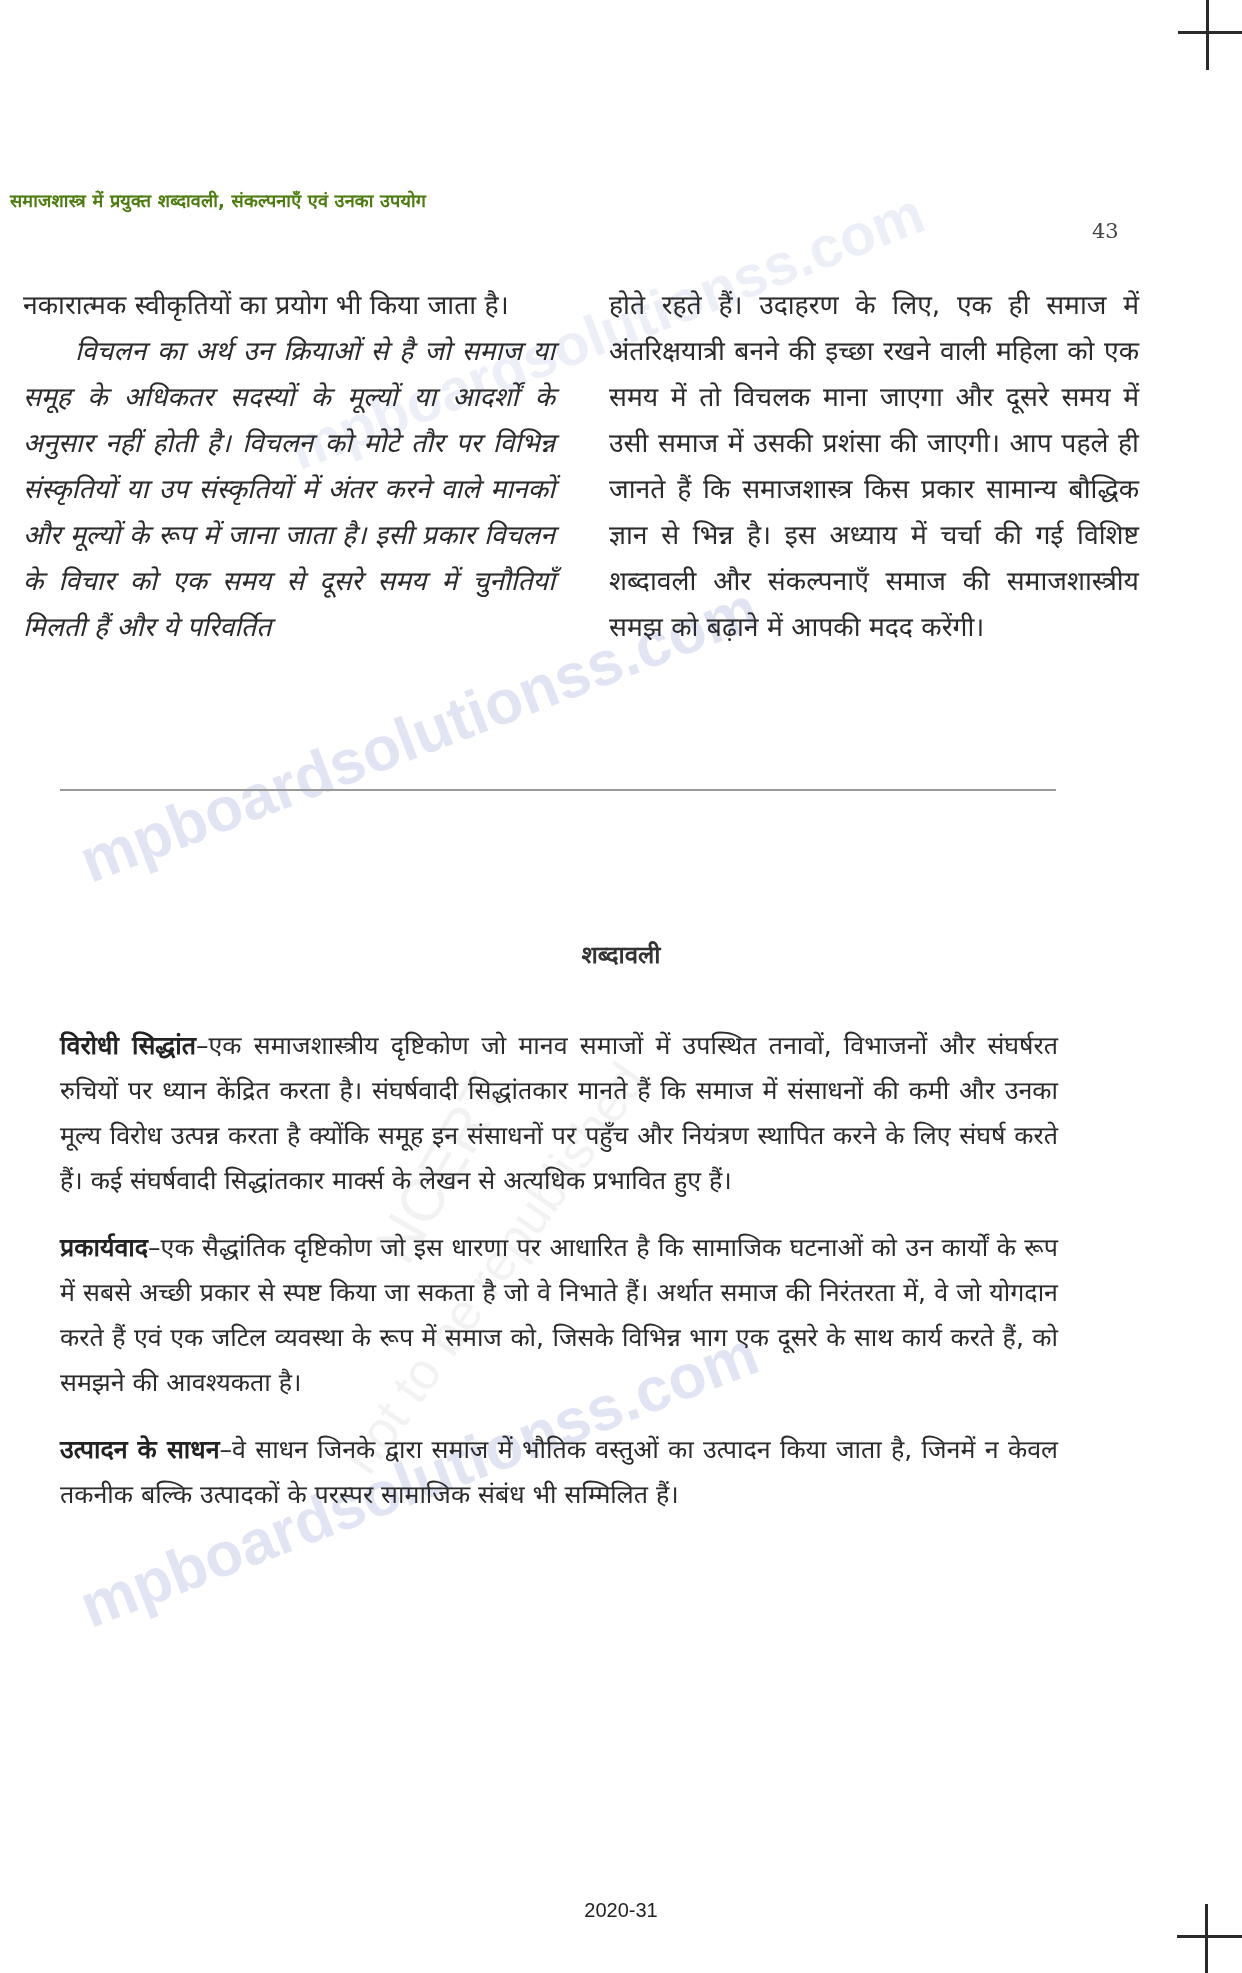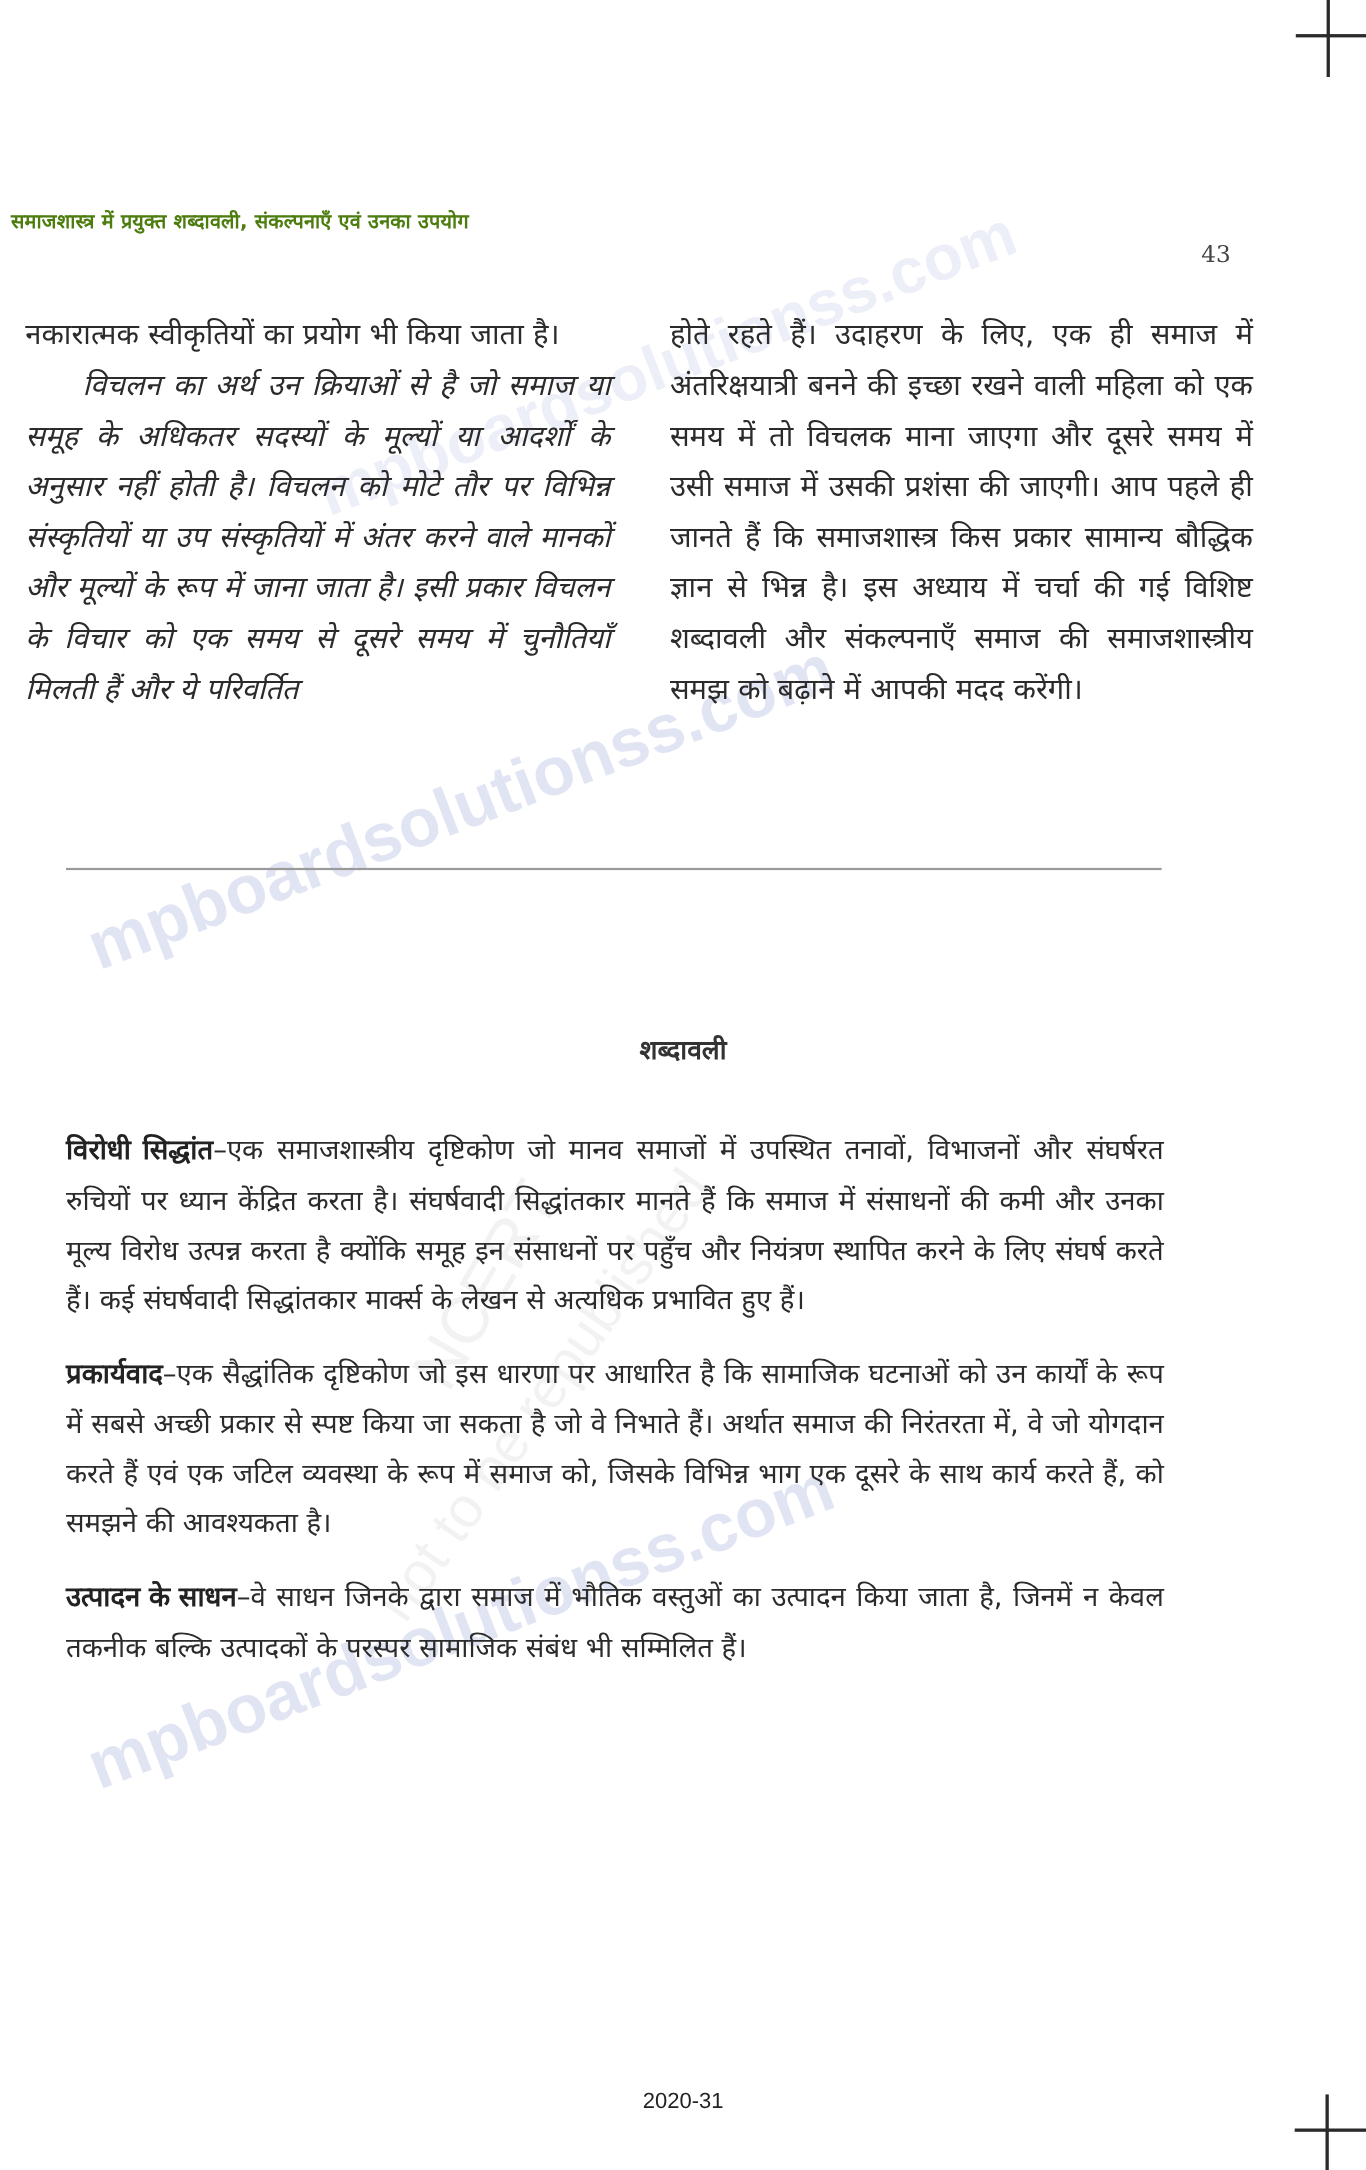--- a/index.html
+++ b/index.html
@@ -37,21 +37,21 @@
   .glossary-title {
     position: absolute; left: 0; width: 1242px; top: 937px; text-align: center;
     font-size: 24px; font-weight: bold; color: #333;
   }
 
   .glossary {
     position: absolute; left: 60px; top: 1023px; width: 998px;
     font-size: 25px; line-height: 45px; text-align: justify; color: #2b2b2b;
   }
   .glossary .entry { margin: 0 0 22px 0; }
-  .glossary .term { font-weight: bold; color: #222; font-family: Liberation Serif, serif; }
+  .glossary .term { font-weight: bold; color: #222; }
 
   .footer {
     position: absolute; left: 0; width: 1242px; top: 1899px; text-align: center;
     font-size: 20px; font-family: "Liberation Sans", sans-serif; color: #222;
   }
 
   .watermark {
     position: absolute; font-family: "Liberation Sans", sans-serif; font-weight: bold;
     color: rgba(120, 130, 200, 0.22); white-space: nowrap; pointer-events: none;
     transform-origin: left bottom;

